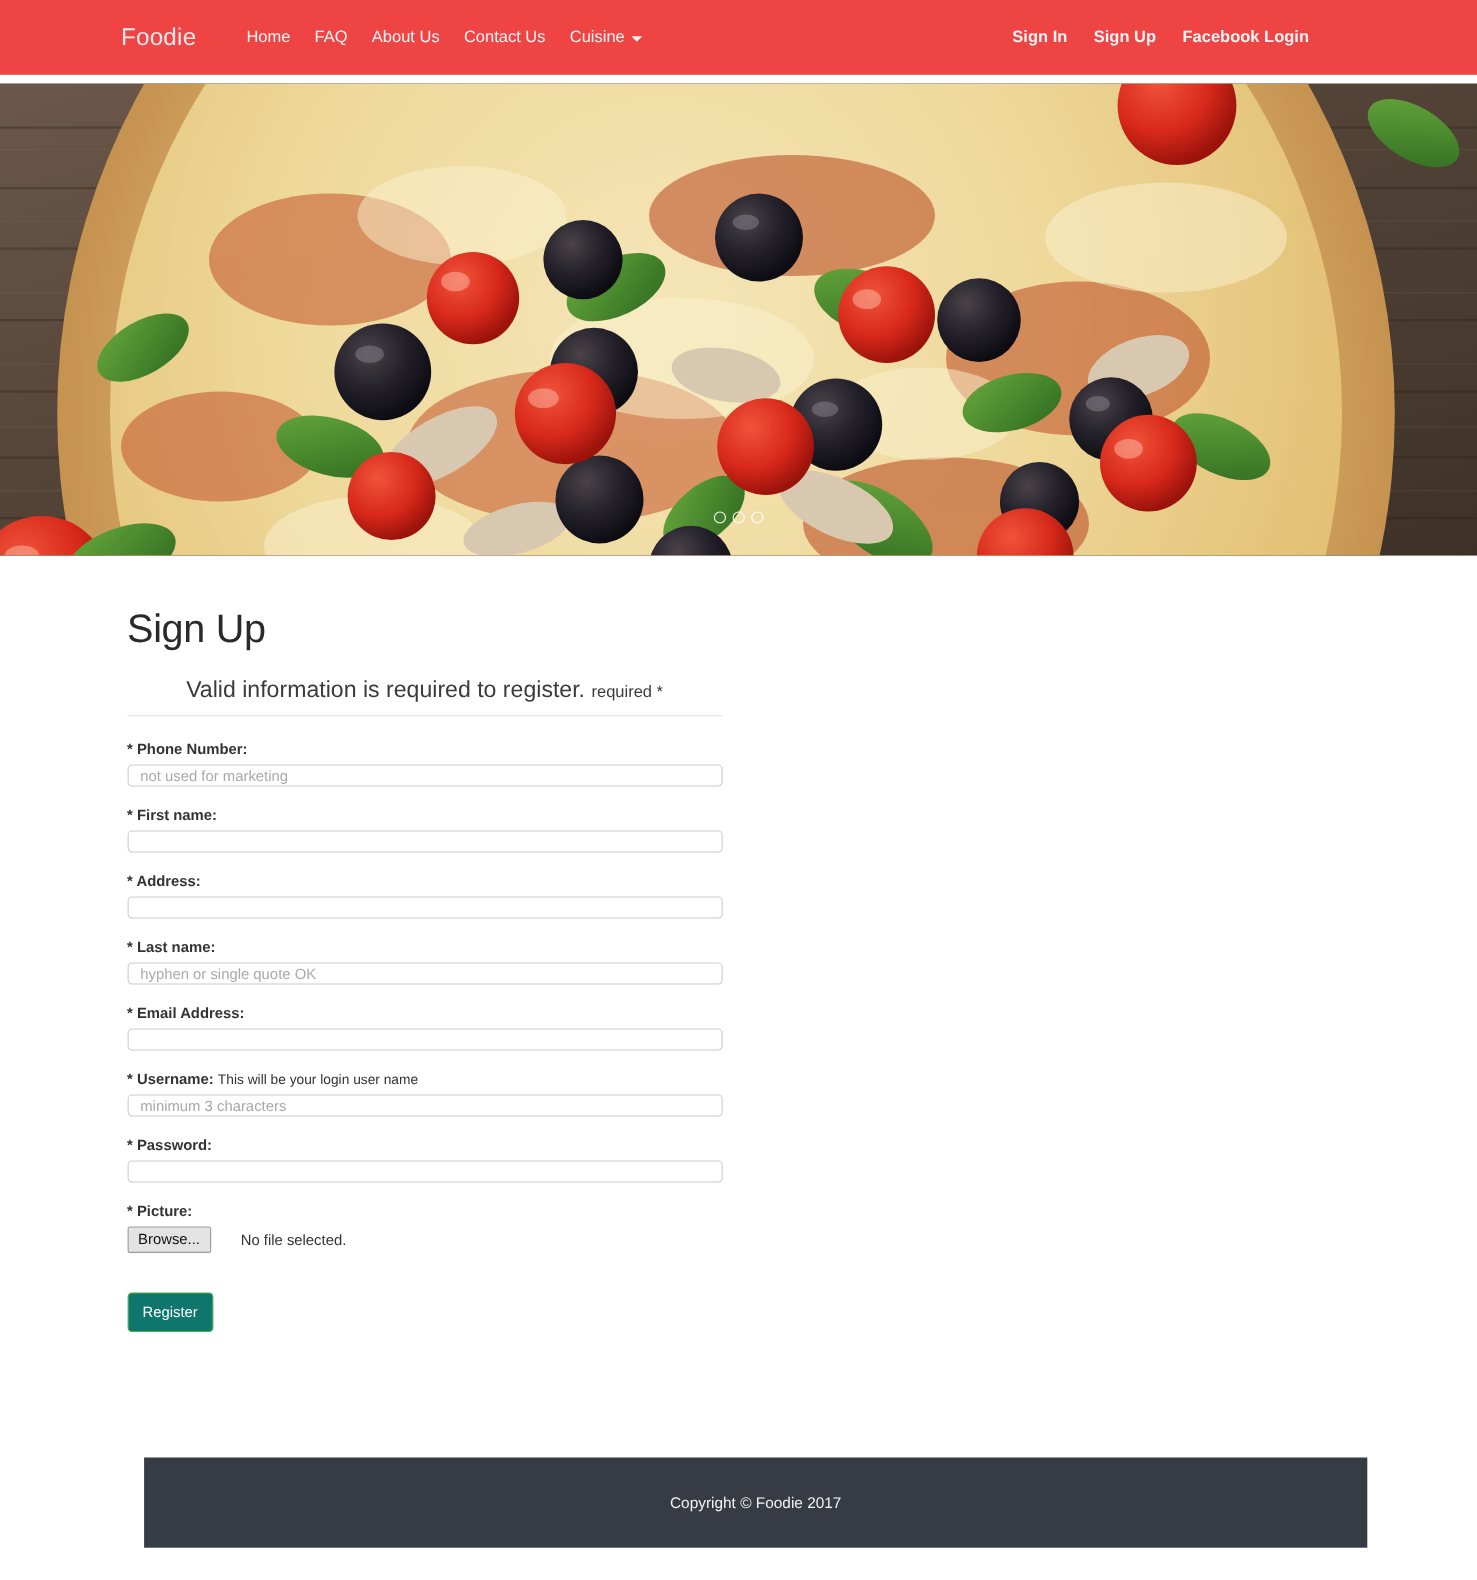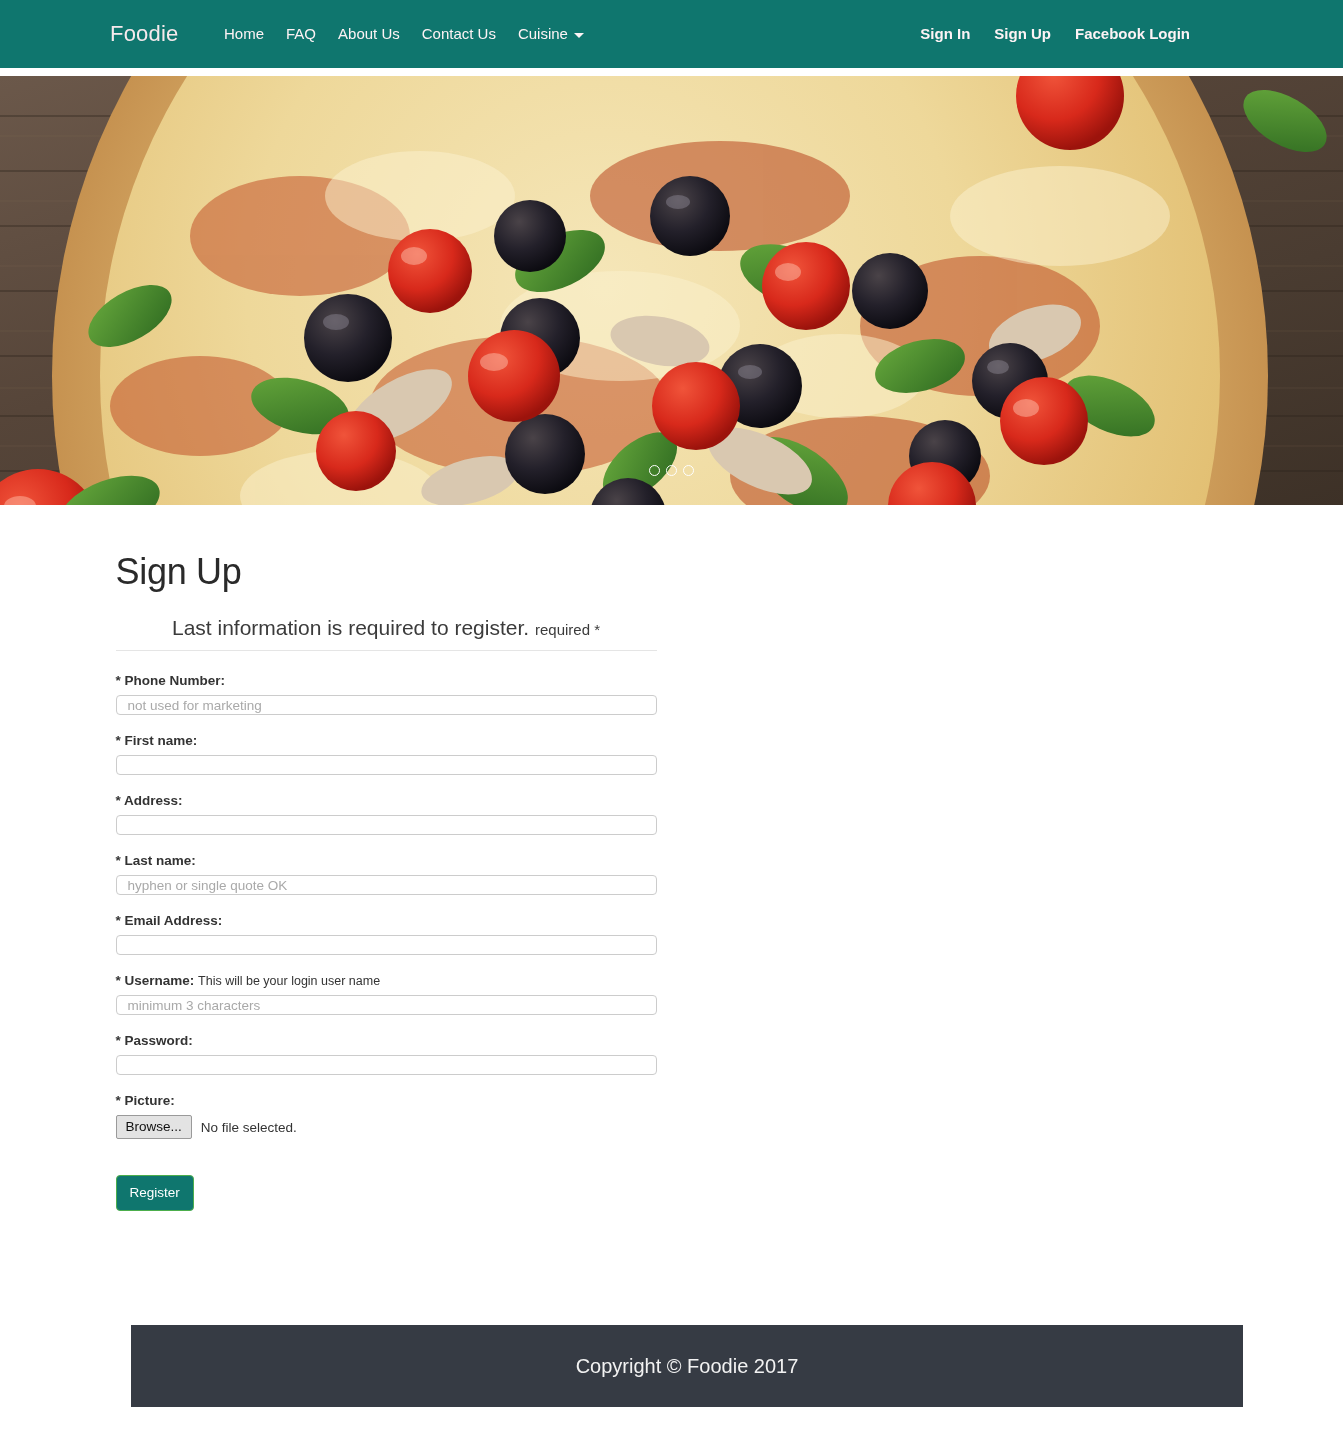--- a/index.html
+++ b/index.html
@@ -15,21 +15,21 @@
     overflow: hidden;
     position: relative;
   }
 
   
   .navbar {
     position: absolute;
     top: 0; left: 0;
     width: 1343px;
     height: 68px;
-    background: #0f766e;
+    background: #ef4444;
     display: flex;
     align-items: center;
   }
   .nav-brand {
     position: absolute;
     left: 110px;
     top: 20px;
     font-size: 22px;
     line-height: 28px;
     color: #f6e9ec;
@@ -180,21 +180,21 @@
     background: #ffffff;
     border: 1px solid #cccccc;
     border-radius: 4px;
     outline: none;
   }
   .form-control::placeholder { color: #a9a9a9; }
 
   .file-row {
     display: flex;
     align-items: center;
-    gap: 9px;
+    gap: 27px;
     height: 24px;
   }
   .file-browse-btn {
     font-family: "Liberation Sans", sans-serif;
     font-size: 13.5px;
     line-height: 16px;
     padding: 3px 9px;
     background: #e3e3e3;
     border: 1px solid #9a9a9a;
     border-radius: 2px;
@@ -227,21 +227,21 @@
     left: 131px;
     width: 1112px;
     height: 82px;
     background: #363b44;
     display: flex;
     align-items: center;
     justify-content: center;
   }
   .footer-text {
     color: #f2f2f2;
-    font-size: 20px;
+    font-size: 14px;
     line-height: 20px;
   }
 </style>
 </head>
 <body>
 
 <div class="navbar">
   <a class="nav-brand" href="#">Foodie</a>
 
   <div class="nav-left">
@@ -413,21 +413,21 @@
     <div class="dot"></div>
   </div>
 </div>
 
 <div class="content">
   <div class="container">
     <h1 class="page-title">Sign Up</h1>
 
     <form class="signup-form">
       <div class="form-legend">
-        <span>Last information is required to register.</span>
+        <span>Valid information is required to register.</span>
         <span class="req-note">required *</span>
       </div>
 
       <div class="form-group">
         <label class="form-label">* Phone Number:</label>
         <input class="form-control" type="text" placeholder="not used for marketing" style="">
       </div>
 
       <div class="form-group">
         <label class="form-label">* First name:</label>

